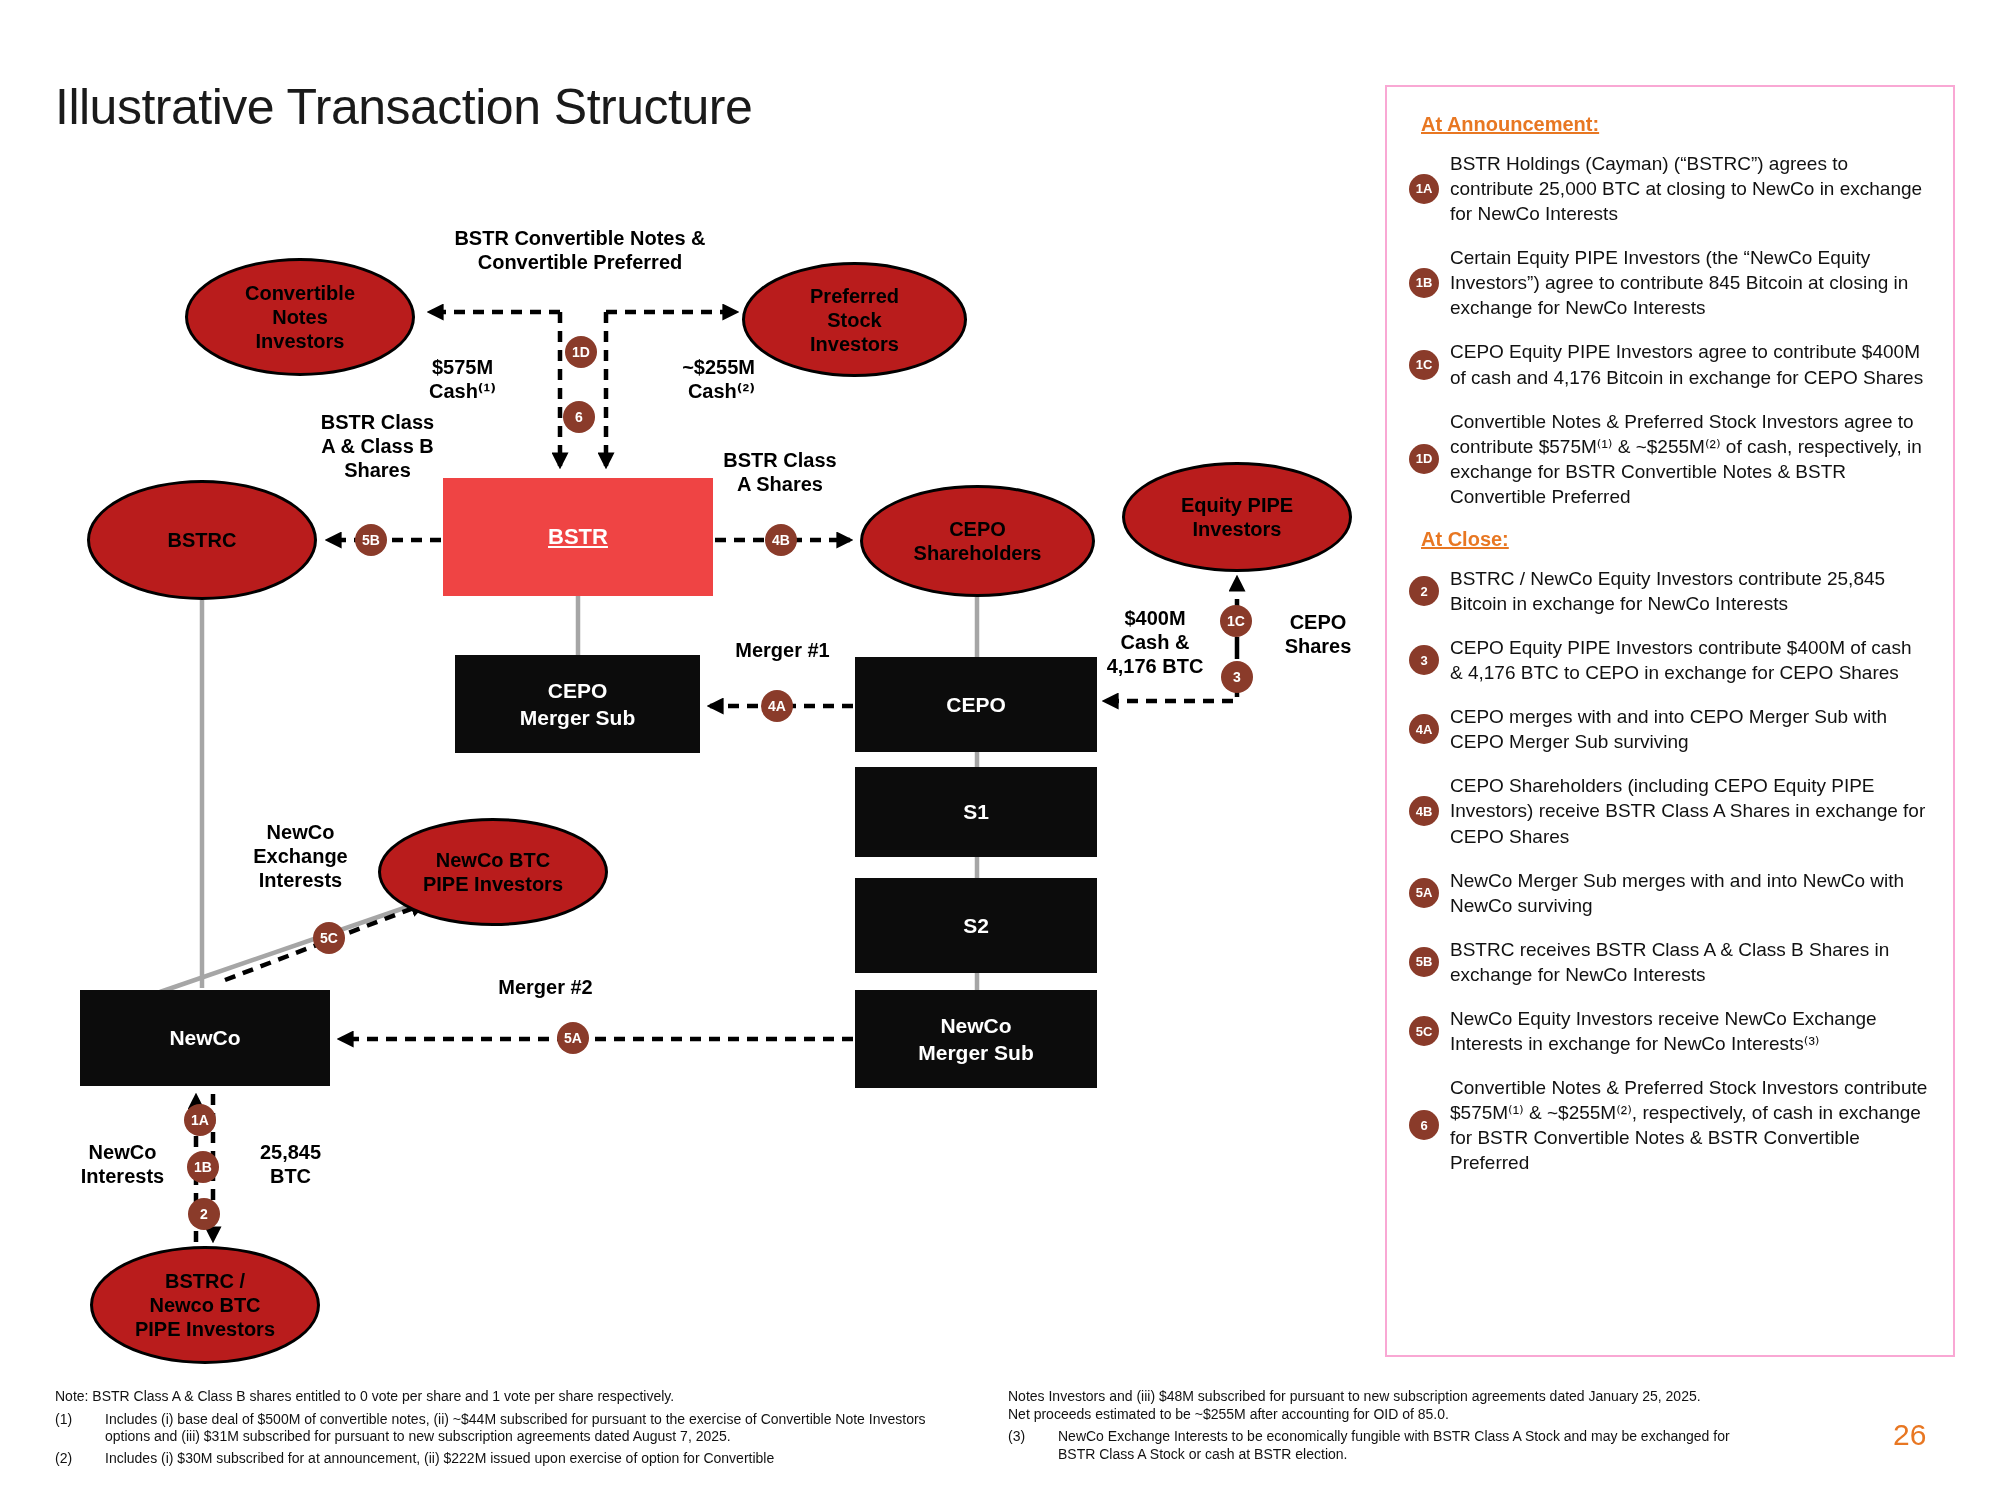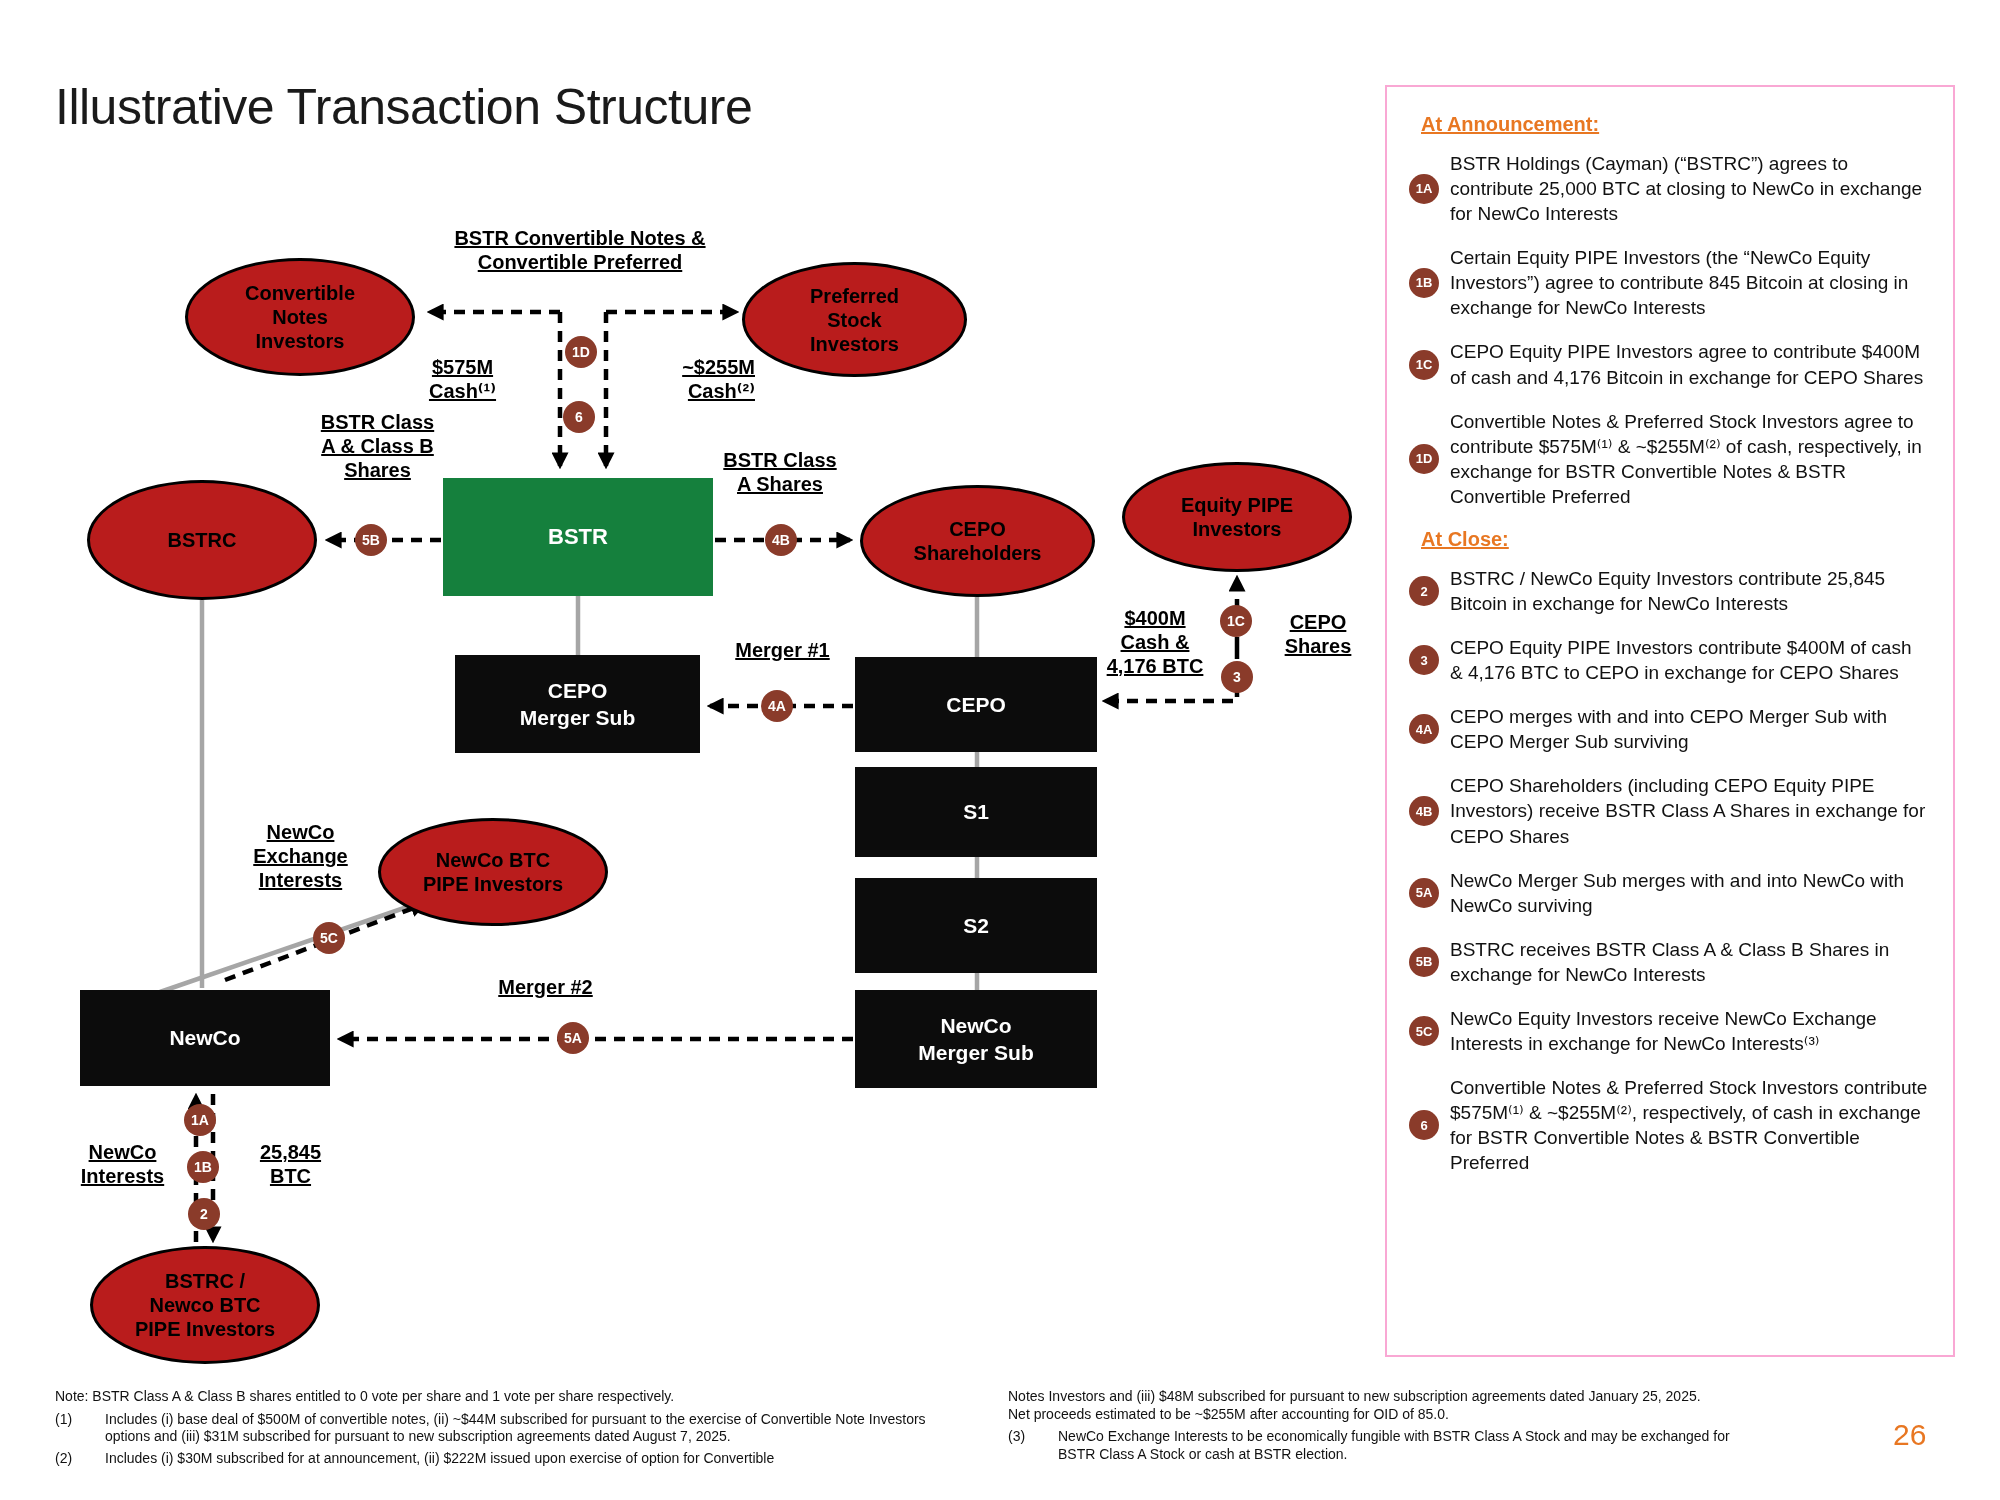--- a/index.html
+++ b/index.html
@@ -1,26 +1,26 @@
 <!DOCTYPE html>
 <html><head>
 <meta charset="utf-8">
 <style>
   html,body{margin:0;padding:0;background:#fff;}
   #canvas{position:relative;width:2000px;height:1500px;background:#ffffff;overflow:hidden;
           font-family:"Liberation Sans","DejaVu Sans",sans-serif;color:#111;}
   #title{position:absolute;left:55px;top:78px;margin:0;font-size:50px;font-weight:400;color:#1a1a1a;letter-spacing:-0.5px;}
   #connectors{position:absolute;left:0;top:0;pointer-events:none;}
-  .lbl{position:absolute;font-weight:bold;font-size:20px;line-height:1.2;text-align:center;white-space:pre-line;color:#000;text-decoration:underline;}
+  .lbl{position:absolute;font-weight:bold;font-size:20px;line-height:1.2;text-align:center;white-space:pre-line;color:#000;}
   .oval{position:absolute;background:#b91c1c;border:3px solid #000;border-radius:50%;
         display:flex;align-items:center;justify-content:center;text-align:center;
         font-weight:bold;font-size:20px;line-height:1.2;white-space:pre-line;box-sizing:border-box;color:#000;}
   .bx{position:absolute;background:#0c0c0c;color:#fff;display:flex;align-items:center;justify-content:center;
       text-align:center;font-weight:bold;font-size:21px;line-height:1.3;white-space:pre-line;box-sizing:border-box;}
-  .bx.orange{background:#15803d;font-size:22px;}
+  .bx.orange{background:#ef4444;font-size:22px;text-decoration:underline;}
   .badge{position:absolute;width:32px;height:32px;border-radius:50%;background:#8A3B2A;color:#fff;
          display:flex;align-items:center;justify-content:center;font-weight:bold;font-size:14px;z-index:5;}
   #sidebar{position:absolute;left:1385px;top:85px;width:570px;height:1272px;border:2px solid #f9a8d4;
            box-sizing:border-box;background:#fff;padding:24px 24px 16px 22px;}
   .sb-head{font-size:20px;font-weight:bold;color:#E87722;text-decoration:underline;margin:2px 0 15px 12px;}
   .sb-head.close{margin-top:8px;}
   .sb-item{display:flex;gap:11px;margin-bottom:19px;align-items:center;}
   .sb-badge{flex-shrink:0;width:30px;height:30px;border-radius:50%;background:#8A3B2A;color:#fff;
             display:flex;align-items:center;justify-content:center;font-weight:bold;font-size:13px;}
   .sb-text{font-size:19px;line-height:1.32;color:#111;}

